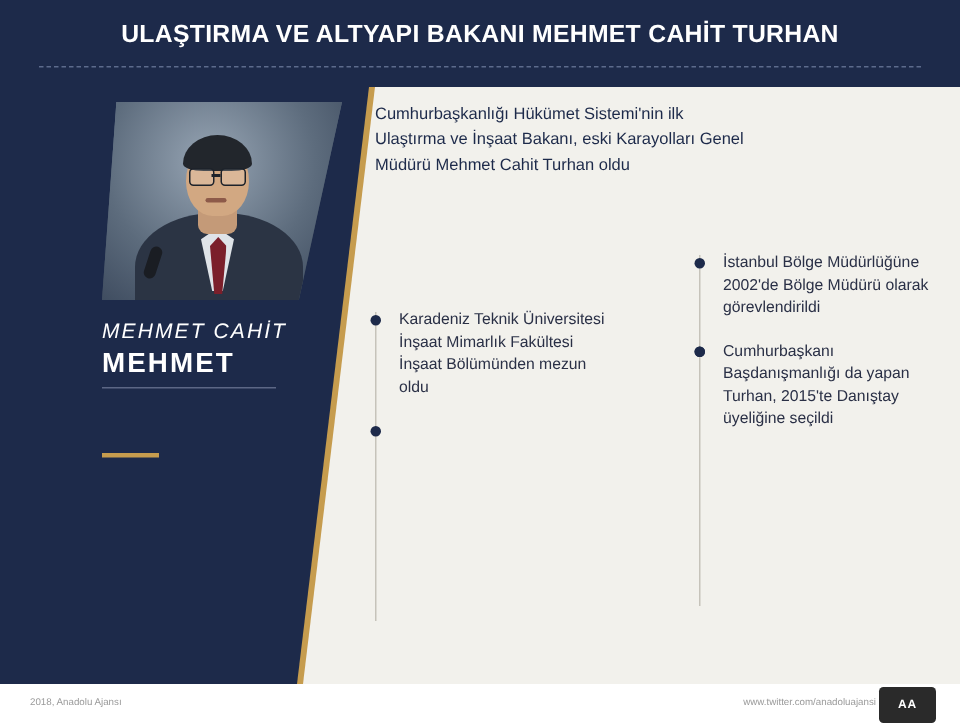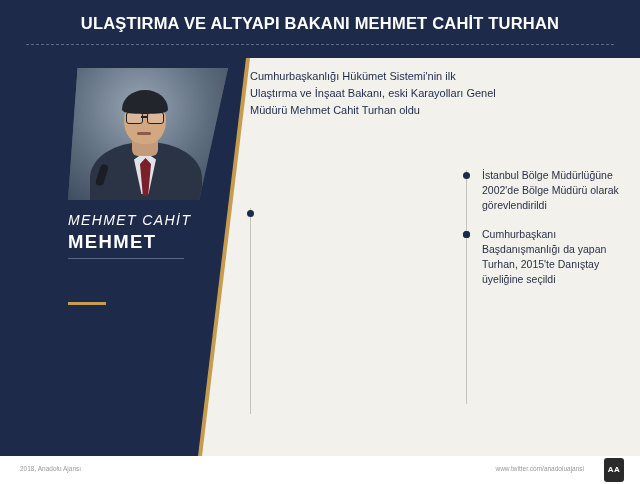--- a/index.html
+++ b/index.html
@@ -285,21 +285,21 @@
     position: absolute;
     right: 56px;
     top: 9px;
     color: #9a9a9a;
     font-size: 6.5px;
   }
   .footer-logo {
     position: absolute;
     right: 16px;
     top: 2px;
-    width: 20px;
+    width: 38px;
     height: 24px;
     background: #2a2a2a;
     border-radius: 3px;
     color: #ffffff;
     font-size: 8px;
     font-weight: bold;
     text-align: center;
     line-height: 24px;
     letter-spacing: 0.5px;
   }
@@ -340,20 +340,24 @@
   <div class="name-last">MEHMET</div>
   <div class="name-rule"></div>
   <div class="name-underline"></div>
 
   <div class="intro">Cumhurbaşkanlığı Hükümet Sistemi'nin ilk Ulaştırma ve İnşaat Bakanı, eski Karayolları Genel Müdürü Mehmet Cahit Turhan oldu</div>
 
   <div class="col col-left">
     <div class="col-line"></div>
     <div class="bullet">
       <span class="dot"></span>
+      <span>Karadeniz Teknik Üniversitesi İnşaat Mimarlık Fakültesi İnşaat Bölümünden mezun oldu</span>
+    </div>
+    <div class="bullet">
+      <span class="dot"></span>
     </div>
   </div>
 
   <div class="col col-right">
     <div class="col-line"></div>
     <div class="bullet">
       <span class="dot"></span>
       <span>İstanbul Bölge Müdürlüğüne 2002'de Bölge Müdürü olarak görevlendirildi</span>
     </div>
     <div class="bullet">

